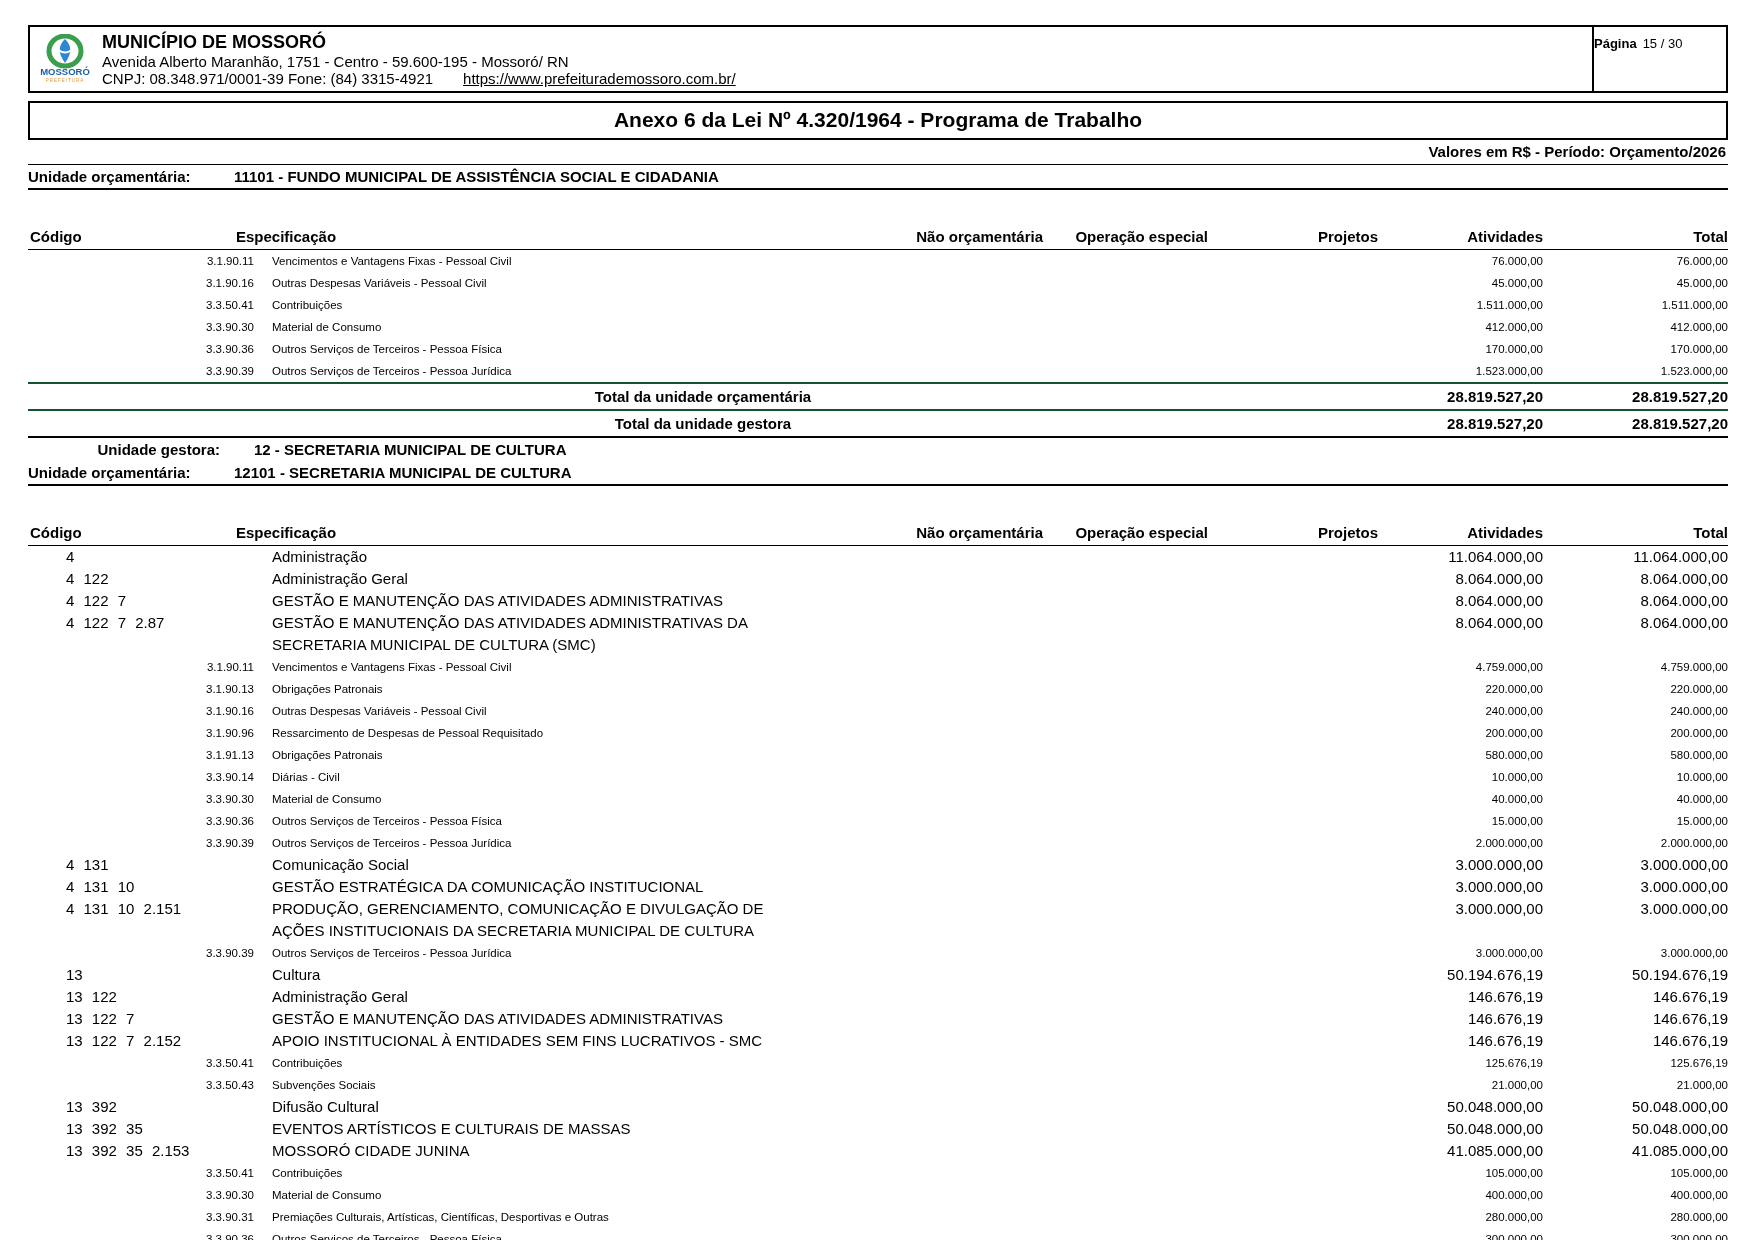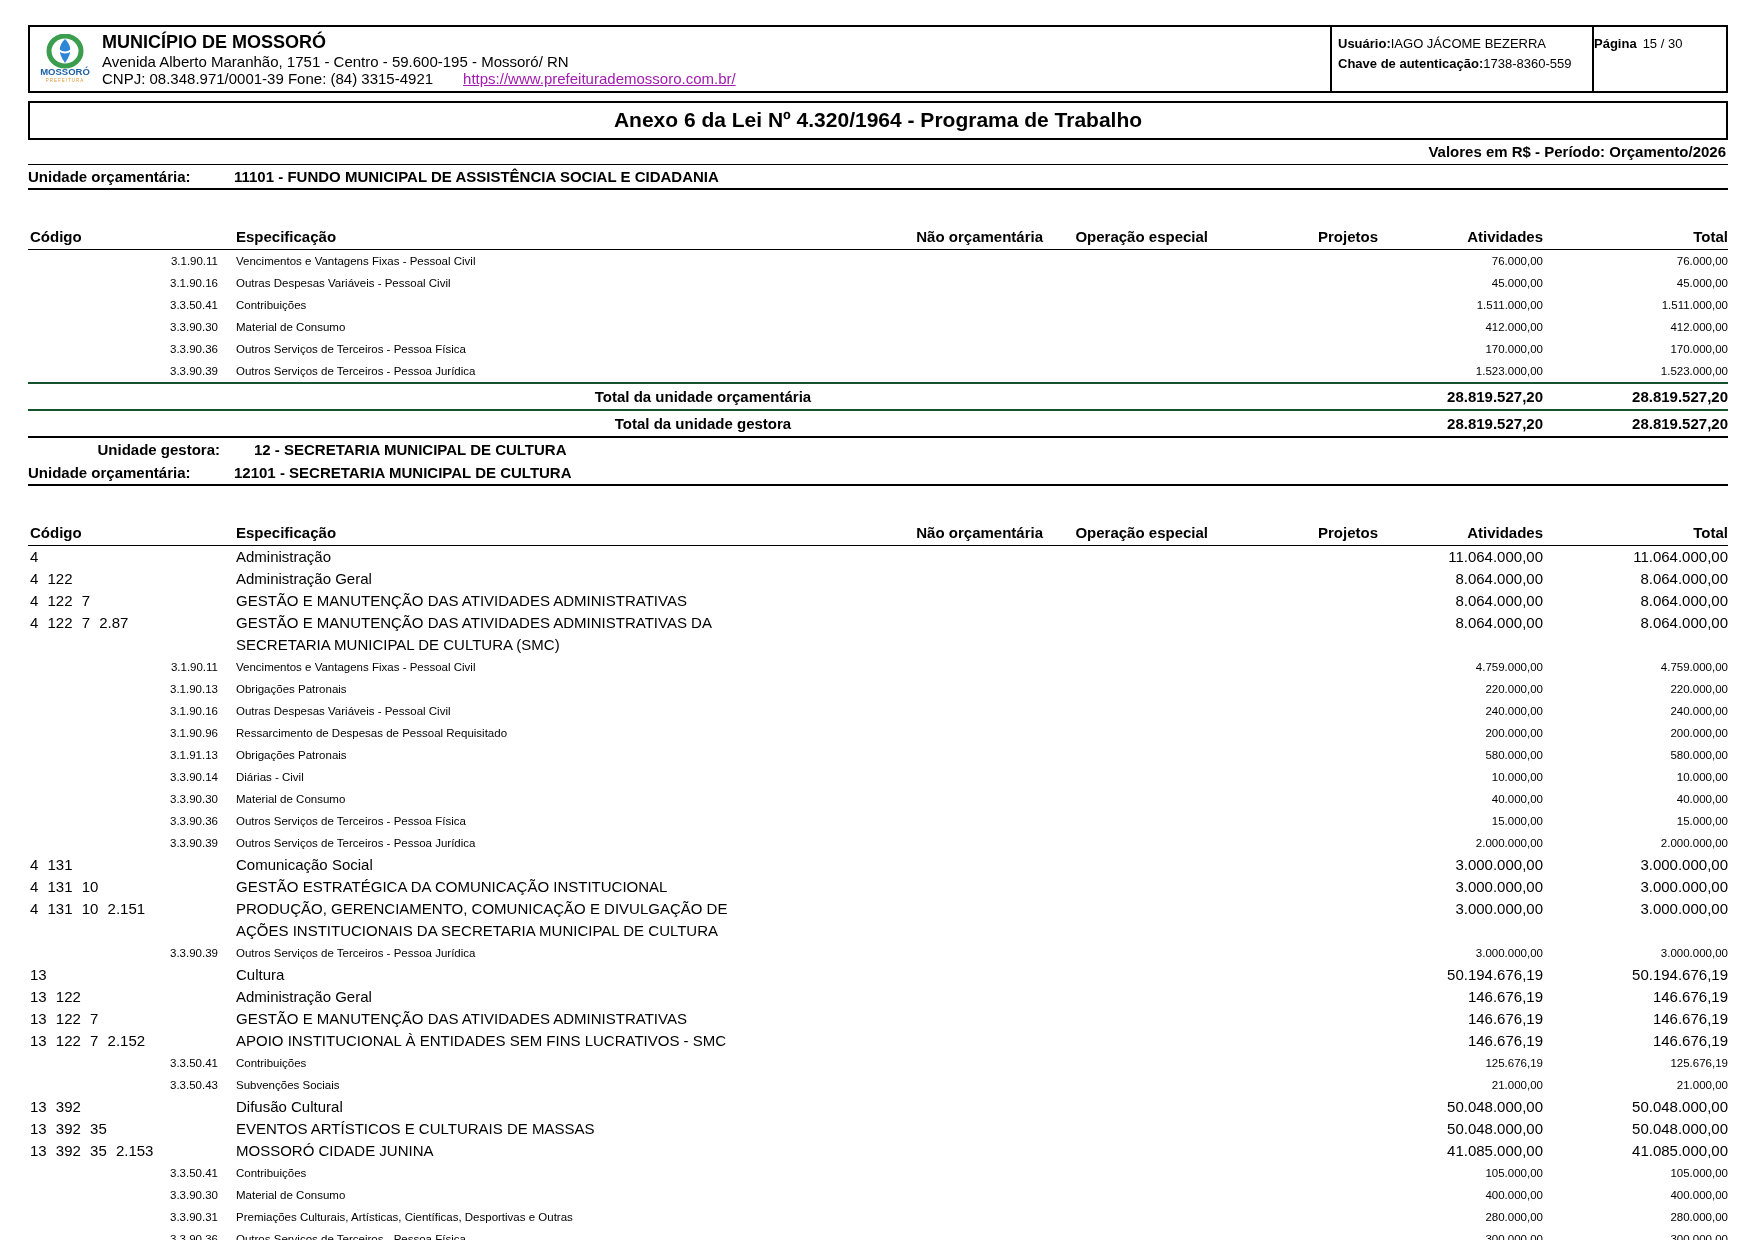--- a/index.html
+++ b/index.html
@@ -7,21 +7,21 @@
        font-family:"Liberation Sans",sans-serif;position:relative;overflow:hidden;}
   .page{position:absolute;left:28px;top:25px;width:1700px;}
   .b{font-weight:bold;}
 
   
   .hdr{display:flex;border:2px solid #000;height:64px;align-items:stretch;}
   .hdr-left{flex:1;display:flex;align-items:center;gap:10px;padding:3px 8px;}
   .hdr-id{display:flex;flex-direction:column;gap:2px;}
   .muni{font-size:18px;font-weight:bold;line-height:19px;}
   .addr{font-size:15px;line-height:15px;}
-  .url{color:#a21caf;text-decoration:underline;margin-left:30px;cursor:pointer;}
+  .url{color:#000000;text-decoration:underline;margin-left:30px;cursor:pointer;}
   .hdr-user{width:248px;border-left:2px solid #000;padding:9px 6px 0;font-size:13px;
             display:flex;flex-direction:column;gap:5px;}
   .hdr-user .pair{white-space:nowrap;}
   .hdr-user .pair span{display:inline-block;}
   .hdr-page{width:132px;border-left:2px solid #000;text-align:center;padding-top:9px;
             font-size:13px;display:flex;flex-direction:row;gap:6px;}
 
   
   .titlebox{border:2px solid #000;margin-top:8px;text-align:center;font-weight:bold;
             font-size:21px;padding:5px 0 6px;}
@@ -39,21 +39,21 @@
   .grid{display:grid;grid-template-columns:200px minmax(0,1fr) 140px 165px 170px 165px 185px;
         align-items:start;}
   .cell{min-height:1px;}
   .colhdr{font-weight:bold;font-size:15px;border-bottom:1px solid #000;padding:3px 0 4px;}
   .colhdr .cell{text-align:right;margin-top:35px;}
   .colhdr .c0{text-align:left;padding-left:2px;}
   .colhdr .c1{text-align:left;padding-left:8px;}
   .cell.num{text-align:right;}
   .cell.spec{padding-left:8px;}
   .spec-inner{display:inline-block;max-width:520px;vertical-align:top;}
-  .row{line-height:22px;}
+  .row{line-height:22px;margin-left:36px;}
   .row.program{font-size:15px;}
   .row.program .cell.code{word-spacing:5px;padding-left:2px;}
   .row.detail{font-size:11.5px;}
   .row.detail .cell.code{text-align:right;padding-right:10px;}
   .trow{font-weight:bold;font-size:15px;border-top:2px solid #14532d;line-height:21px;padding:2px 0;}
   .trow.last{border-bottom:2px solid #000;}
   .tlabel{grid-column:1/6;text-align:center;}
 </style>
 </head>
 <body>
@@ -70,28 +70,20 @@
         <text x="27" y="48" text-anchor="middle" font-size="4.5" fill="#e09a3a" letter-spacing="1">PREFEITURA</text>
       </svg>
       <div class="hdr-id">
         <div class="muni">MUNICÍPIO DE MOSSORÓ</div>
         <div class="addr">Avenida Alberto Maranhão, 1751 - Centro - 59.600-195 - Mossoró/ RN</div>
         <div class="addr">
           <span>CNPJ: 08.348.971/0001-39 Fone: (84) 3315-4921</span><a class="url">https://www.prefeiturademossoro.com.br/</a>
         </div>
       </div>
     </div>
-    <div class="hdr-user">
-      <div class="pair">
-        <span class="b">Usuário:</span><span>IAGO JÁCOME BEZERRA</span>
-      </div>
-      <div class="pair">
-        <span class="b">Chave de autenticação:</span><span>1738-8360-559</span>
-      </div>
-    </div>
     <div class="hdr-page">
       <div class="b">Página</div>
       <div>15 / 30</div>
     </div>
   </div>
 
   <div class="titlebox">Anexo 6 da Lei Nº 4.320/1964 - Programa de Trabalho</div>
   <div class="period">Valores em R$ - Período: Orçamento/2026</div>
 
   <div id="report-body">

